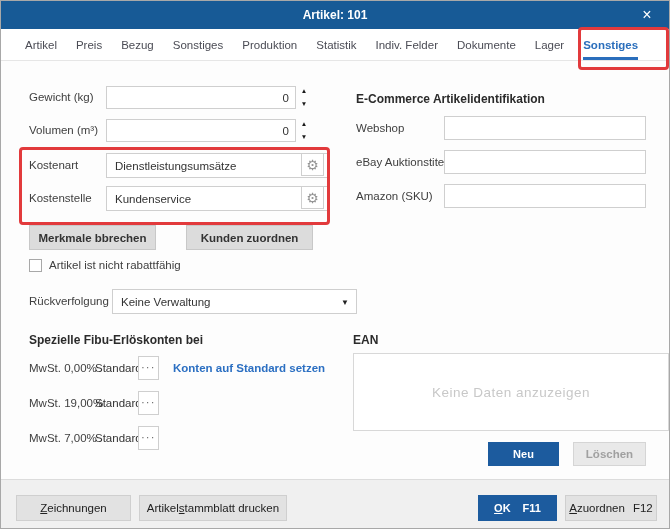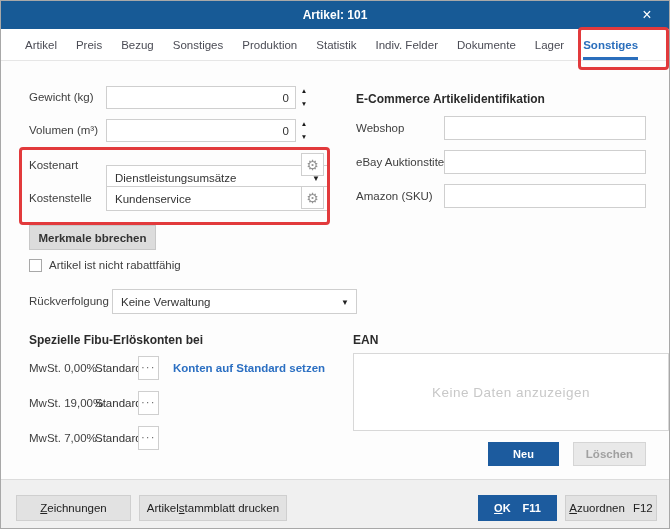--- a/index.html
+++ b/index.html
@@ -99,38 +99,39 @@
   <span class="abs lbl" style="left:28px;top:123px">Volumen (m³)</span>
   <div class="abs numfield" style="left:105px;top:118px;width:190px">
     <span>0</span>
   </div>
   <div class="abs spinner" style="left:297px;top:118px">
     <span>▲</span>
     <span>▼</span>
   </div>
 
   <span class="abs lbl" style="left:28px;top:158px">Kostenart</span>
-  <div class="dropdown" style="left:105px;top:164px;width:190px">
+  <div class="dropdown" style="left:105px;top:152px;width:190px">
     <span>Dienstleistungsumsätze</span>
     <span class="dd-caret">▼</span>
   </div>
   <div class="abs gearbtn" style="left:300px;top:152px">
     <span>⚙</span>
   </div>
 
   <span class="abs lbl" style="left:28px;top:191px">Kostenstelle</span>
   <div class="dropdown" style="left:105px;top:185px;width:190px">
     <span>Kundenservice</span>
     <span class="dd-caret">▼</span>
   </div>
   <div class="abs gearbtn" style="left:300px;top:185px">
     <span>⚙</span>
   </div>
 
   <button class="abs btn-gray" style="left:28px;top:224px;width:127px">Merkmale bbrechen</button>
+  <button class="abs btn-gray" style="left:185px;top:224px;width:127px">Kunden zuordnen</button>
 
   <span class="abs checkbox" style="left:28px;top:258px"></span>
   <span class="abs lbl" style="left:48px;top:258px">Artikel ist nicht rabattfähig</span>
 
   <span class="abs lbl" style="left:28px;top:294px">Rückverfolgung</span>
   <div class="dropdown" style="left:111px;top:288px;width:213px">
     <span>Keine Verwaltung</span>
     <span class="dd-caret">▼</span>
   </div>
 

